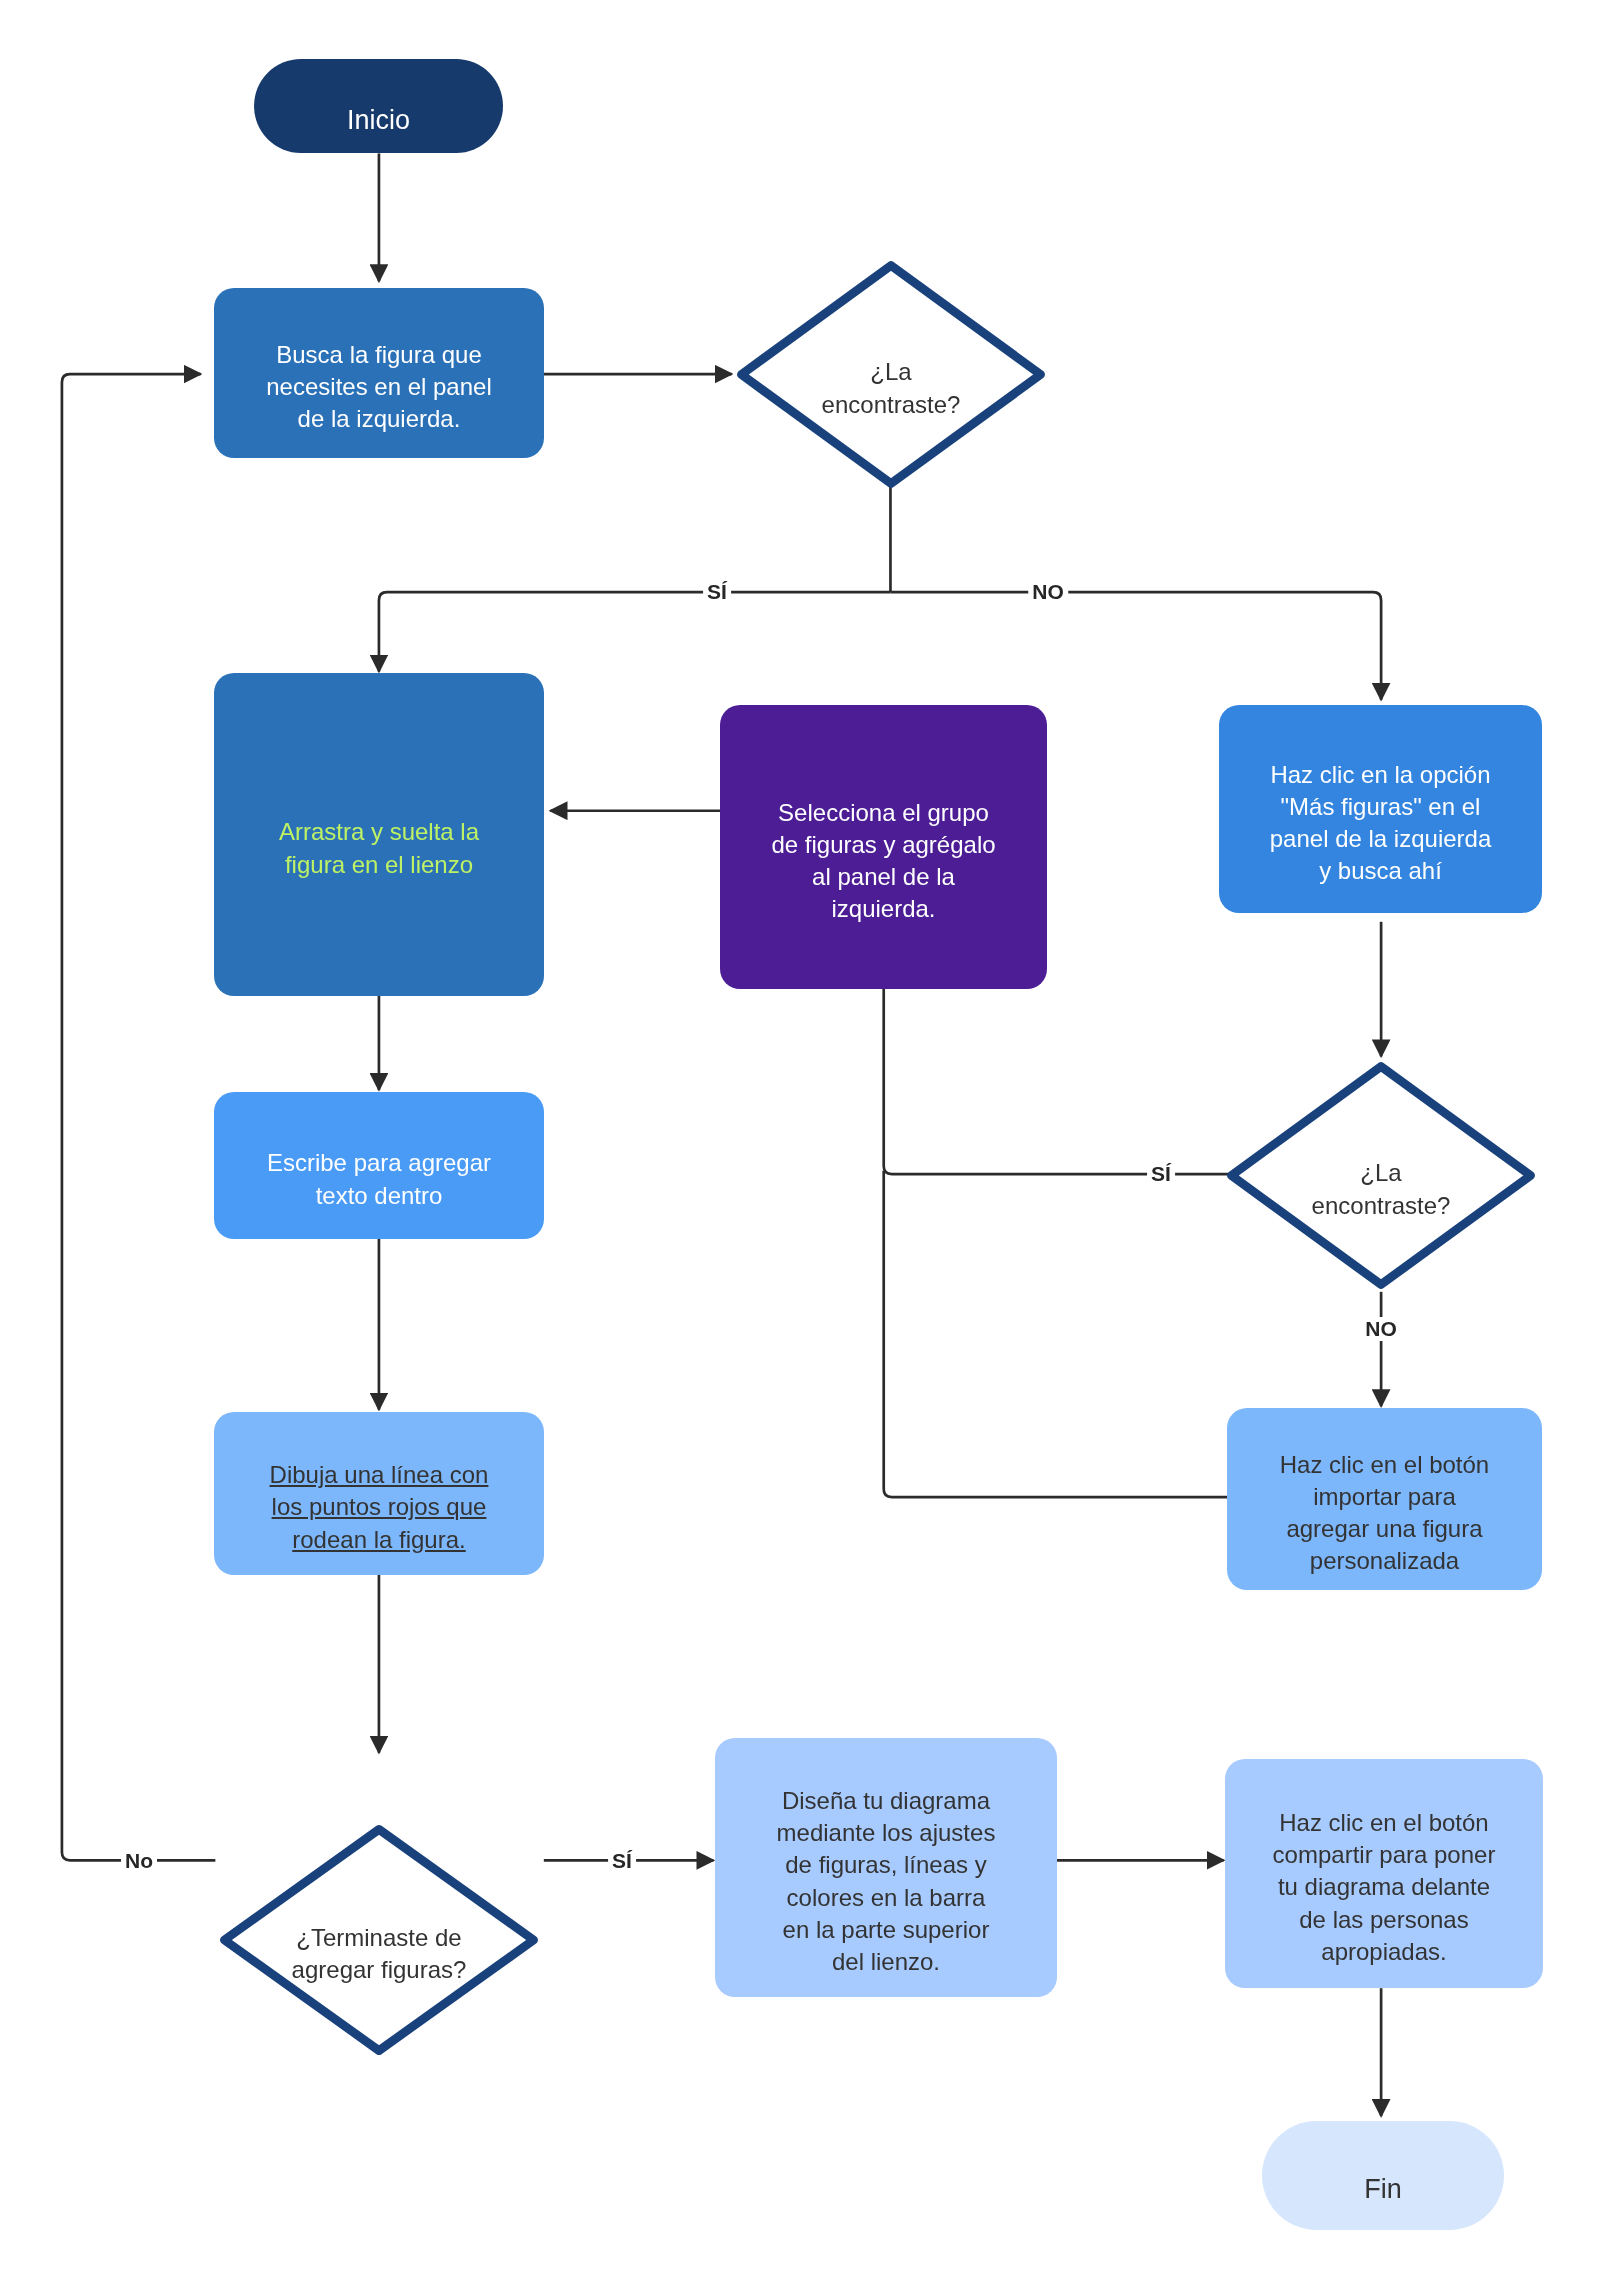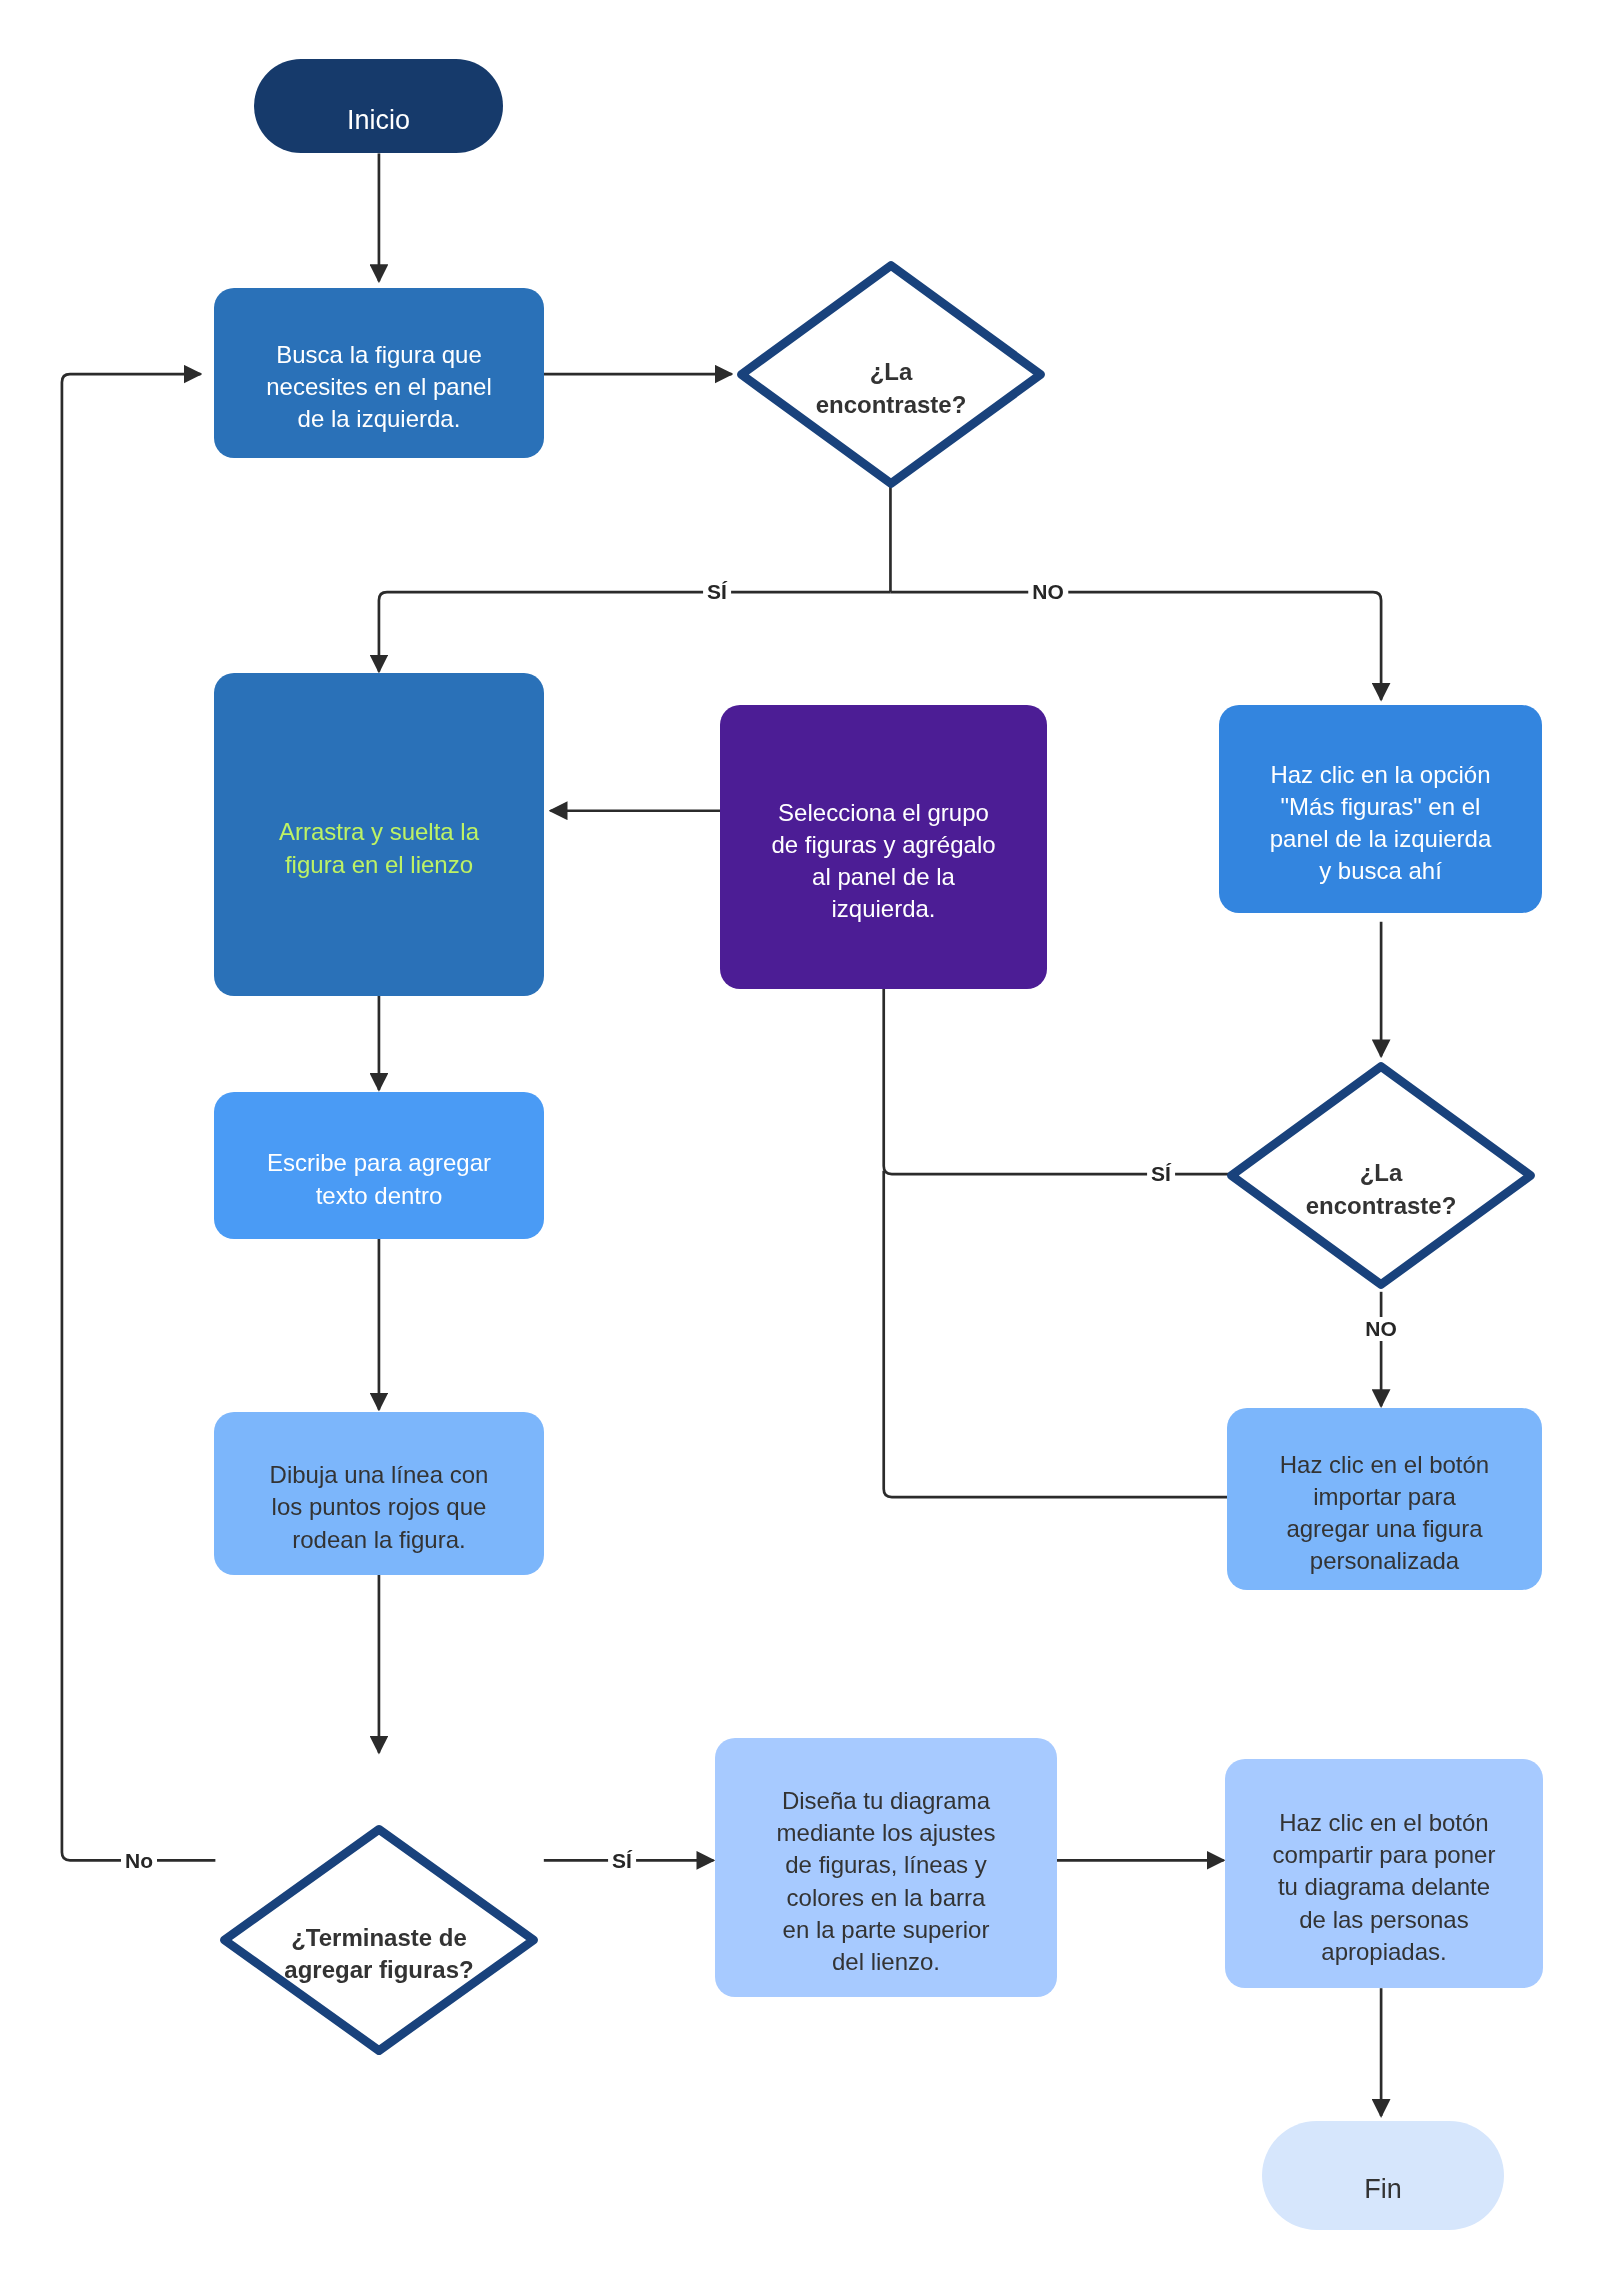--- a/index.html
+++ b/index.html
@@ -42,21 +42,20 @@
     margin-top: 28px;
   }
   .terminal {
     border-radius: 6729px;
   }
   .process {
     border-radius: 20px;
   }
   .decision {
     background: transparent;
-    font-weight: bold;
   }
   .decision .dshape {
     position: absolute;
     left: 0; top: 0;
     width: 100%;
     height: 100%;
   }
   .decision .lbl {
     position: relative;
     z-index: 2;
@@ -171,21 +170,21 @@
 
   <div class="node decision" style="left:1222px; top:1057px; width:318px; height:237px; color:#333333; font-size:24px;">
     <svg class="dshape" viewBox="0 0 472 352" preserveAspectRatio="none">
       <path d="M 236 14 L 458 176 L 236 338 L 14 176 Z" fill="#ffffff" stroke="#19427c" stroke-width="13" stroke-linejoin="round"></path>
     </svg>
     <span class="lbl">¿La
 encontraste?</span>
   </div>
 
   <div class="node process" style="left:214px; top:1412px; width:330px; height:163px;
-              background:#7cb6fb; color:#333333; font-size:24px;">
+              background:#7cb6fb; color:#333333; font-size:24px;text-decoration:underline;">
     <span class="lbl">Dibuja una línea con
 los puntos rojos que
 rodean la figura.</span>
   </div>
 
   <div class="node process" style="left:1227px; top:1408px; width:315px; height:182px;
               background:#7cb6fb; color:#333333; font-size:24px;">
     <span class="lbl">Haz clic en el botón
 importar para
 agregar una figura

